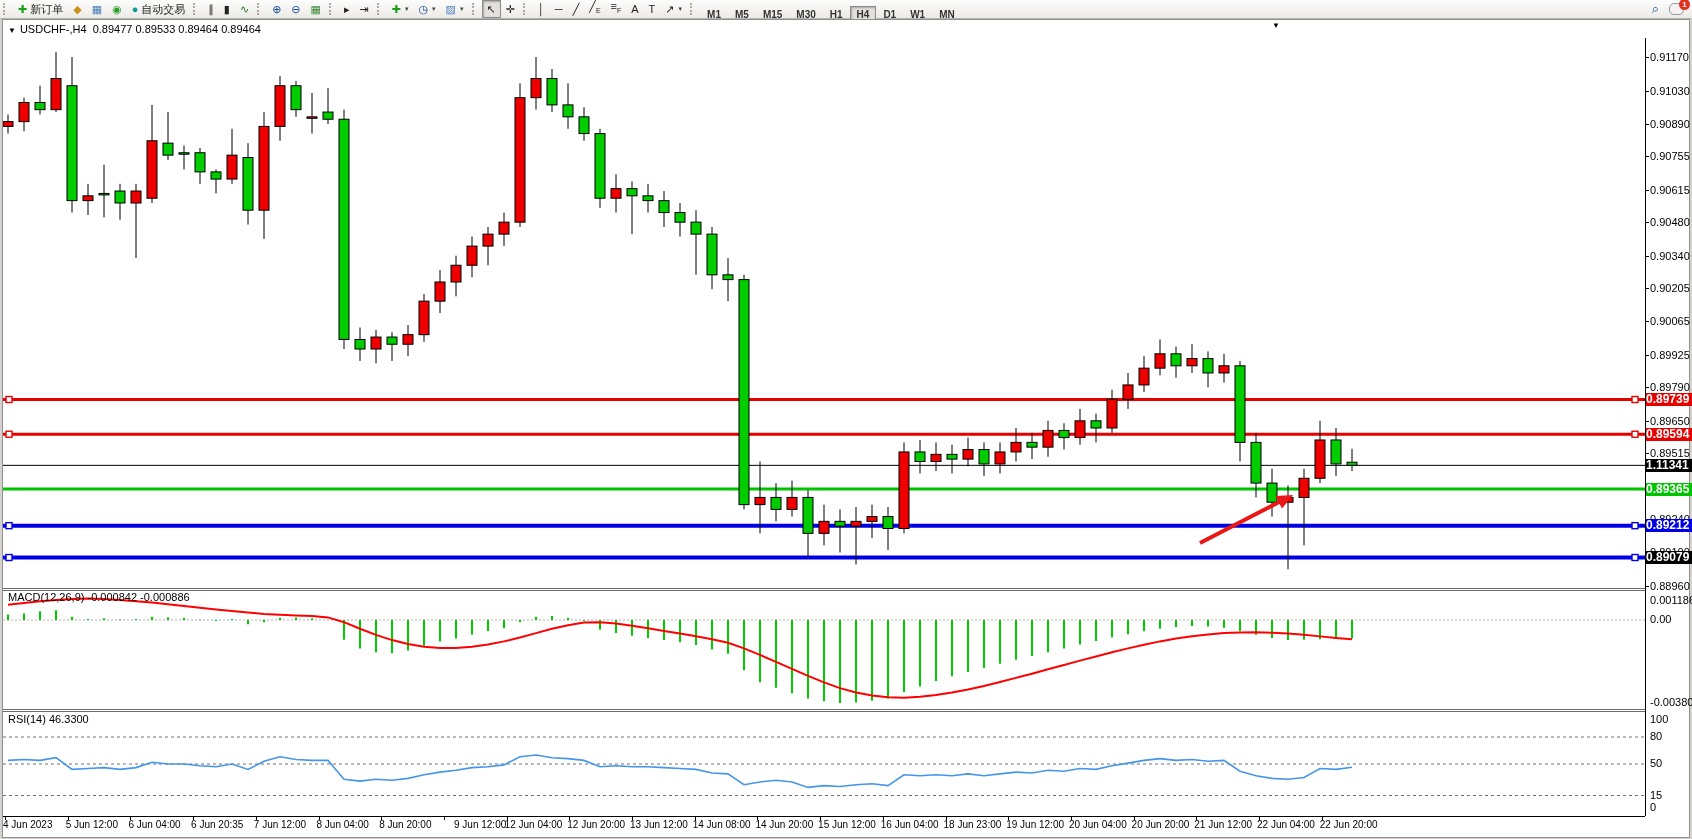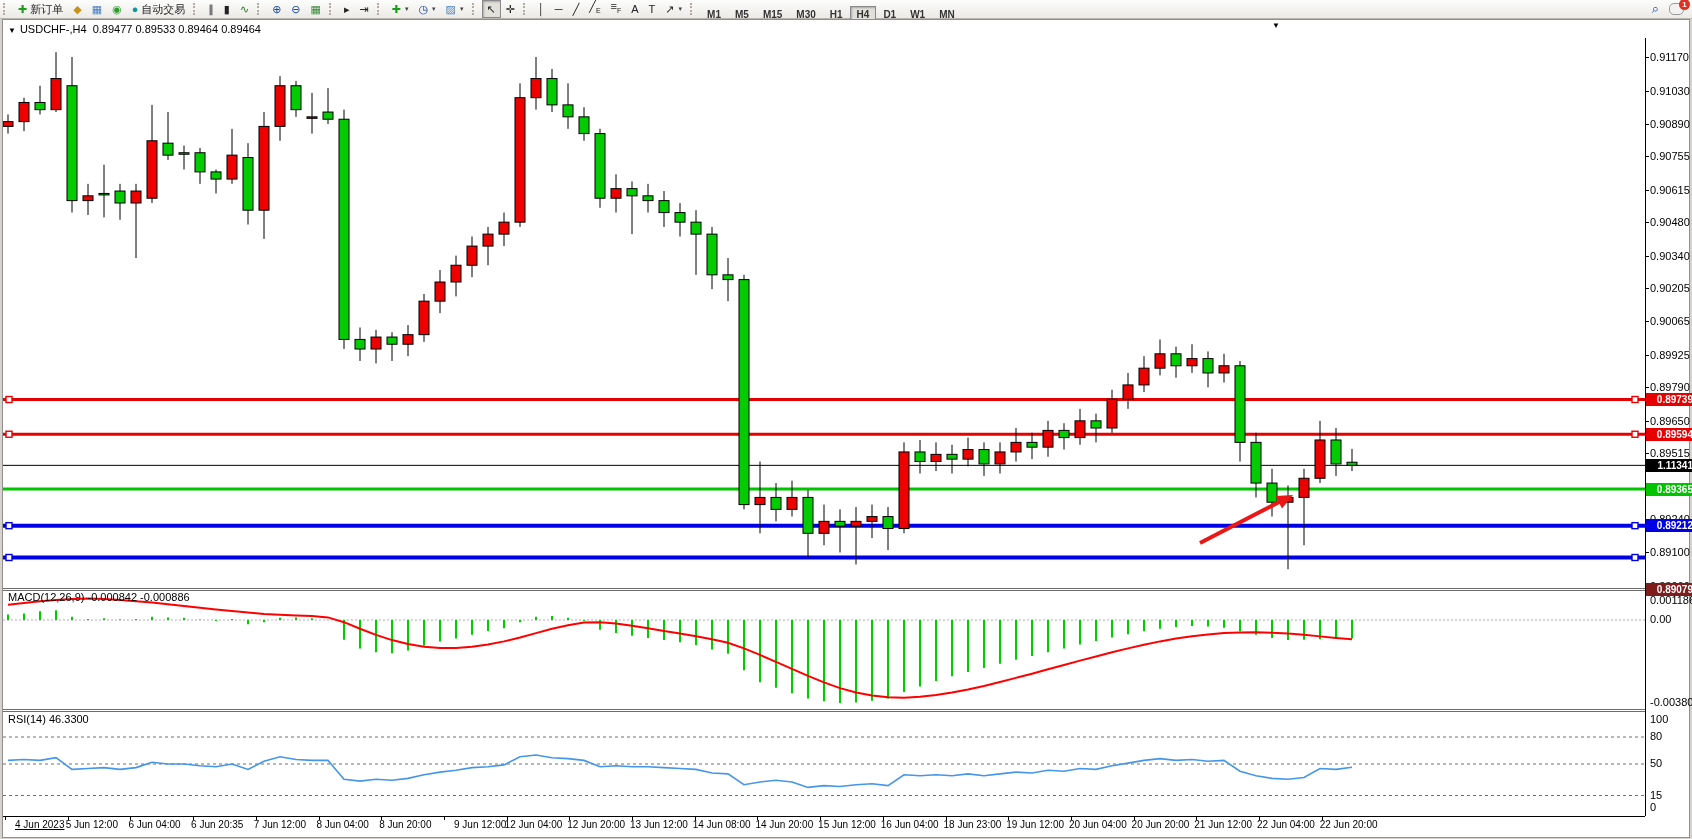--- a/index.html
+++ b/index.html
@@ -20,22 +20,22 @@
   #chat-badge{position:absolute;top:-5px;right:-7px;background:#e03020;color:#fff;border-radius:50%;
     width:11px;height:11px;font-size:8px;font-weight:bold;display:flex;align-items:center;justify-content:center;}
   
   #win{position:absolute;left:2px;top:19px;width:1686px;height:817px;background:#fff;border:1px solid #8f8f8f;}
   #title{position:absolute;left:8px;top:23px;font-size:11px;color:#000;}
   #title .tri{font-size:8px;margin-right:4px;}
   #chart-menu{position:absolute;left:1272px;top:21px;font-size:8px;color:#000;}
   .axis-vline{position:absolute;left:1645px;top:38px;width:0;height:778px;border-left:1px solid #000;}
   .plabel{position:absolute;left:1650px;width:44px;font-size:11px;color:#000;white-space:nowrap;}
   .ptick{position:absolute;left:1645px;width:4px;height:0;border-top:1px solid #000;}
-  .tag{position:absolute;left:1646px;width:47px;height:13px;font-size:10px;font-weight:bold;color:#fff;
-    text-align:right;line-height:13px;}
+  .tag{position:absolute;left:1646px;width:47px;height:13px;font-size:12px;font-weight:bold;color:#fff;
+    text-align:left;line-height:13px;}
   .splitter{position:absolute;left:3px;width:1642px;height:1px;border-top:1px solid #6d6d6d;border-bottom:1px solid #6d6d6d;background:#fff;cursor:row-resize;}
   .indlabel{position:absolute;left:8px;font-size:11px;color:#000;white-space:nowrap;}
   svg{position:absolute;left:3px;display:block;}
   #time-axis-line{position:absolute;left:3px;top:816px;width:1642px;height:0;border-top:1px solid #000;}
   .tlabel{position:absolute;top:819px;font-size:10px;color:#000;white-space:nowrap;}
   .ttick{position:absolute;top:816px;width:0;height:4px;border-left:1px solid #000;}
 </style>
 </head>
 <body>
 
@@ -484,34 +484,34 @@
       <div class="plabel" style="top: 512.965px;">0.89240</div>
       <div class="ptick" style="top: 552.475px;"></div>
       <div class="plabel" style="top: 546.475px;">0.89100</div>
       <div class="ptick" style="top: 585.986px;"></div>
       <div class="plabel" style="top: 579.986px;">0.88960</div>
       <div class="tag" style="top: 393.024px; background: rgb(230, 0, 0);">0.89739</div>
       <div class="tag" style="top: 427.731px; background: rgb(230, 0, 0);">0.89594</div>
       <div class="tag" style="top: 458.848px; background: rgb(0, 0, 0);">1.11341</div>
       <div class="tag" style="top: 482.545px; background: rgb(0, 196, 0);">0.89365</div>
       <div class="tag" style="top: 519.167px; background: rgb(0, 0, 230);">0.89212</div>
-      <div class="tag" style="top: 551.002px; background: #7f1d1d; margin-top: 32px;">0.89079</div>
+      <div class="tag" style="top: 551.002px; background: #000000;">0.89079</div>
       <div class="plabel" style="top: 594px;">0.001186</div>
       <div class="plabel" style="top: 613px;">0.00</div>
       <div class="plabel" style="top: 696px;">-0.003802</div>
       <div class="plabel" style="top: 713px;">100</div>
       <div class="plabel" style="top: 730px;">80</div>
       <div class="plabel" style="top: 757px;">50</div>
       <div class="plabel" style="top: 789px;">15</div>
       <div class="plabel" style="top: 801px;">0</div>
     </div>
   <div id="time-axis-line"></div>
   <div id="time-axis">
       <div class="ttick" style="left: 5px;"></div>
-      <div class="tlabel" style="left: 15px; text-decoration: underline;">4 Jun 2023</div>
+      <div class="tlabel" style="left: 3px;">4 Jun 2023</div>
       <div class="ttick" style="left: 67.7px;"></div>
       <div class="tlabel" style="left: 65.7px;">5 Jun 12:00</div>
       <div class="ttick" style="left: 130.4px;"></div>
       <div class="tlabel" style="left: 128.4px;">6 Jun 04:00</div>
       <div class="ttick" style="left: 193.1px;"></div>
       <div class="tlabel" style="left: 191.1px;">6 Jun 20:35</div>
       <div class="ttick" style="left: 255.8px;"></div>
       <div class="tlabel" style="left: 253.8px;">7 Jun 12:00</div>
       <div class="ttick" style="left: 318.5px;"></div>
       <div class="tlabel" style="left: 316.5px;">8 Jun 04:00</div>

